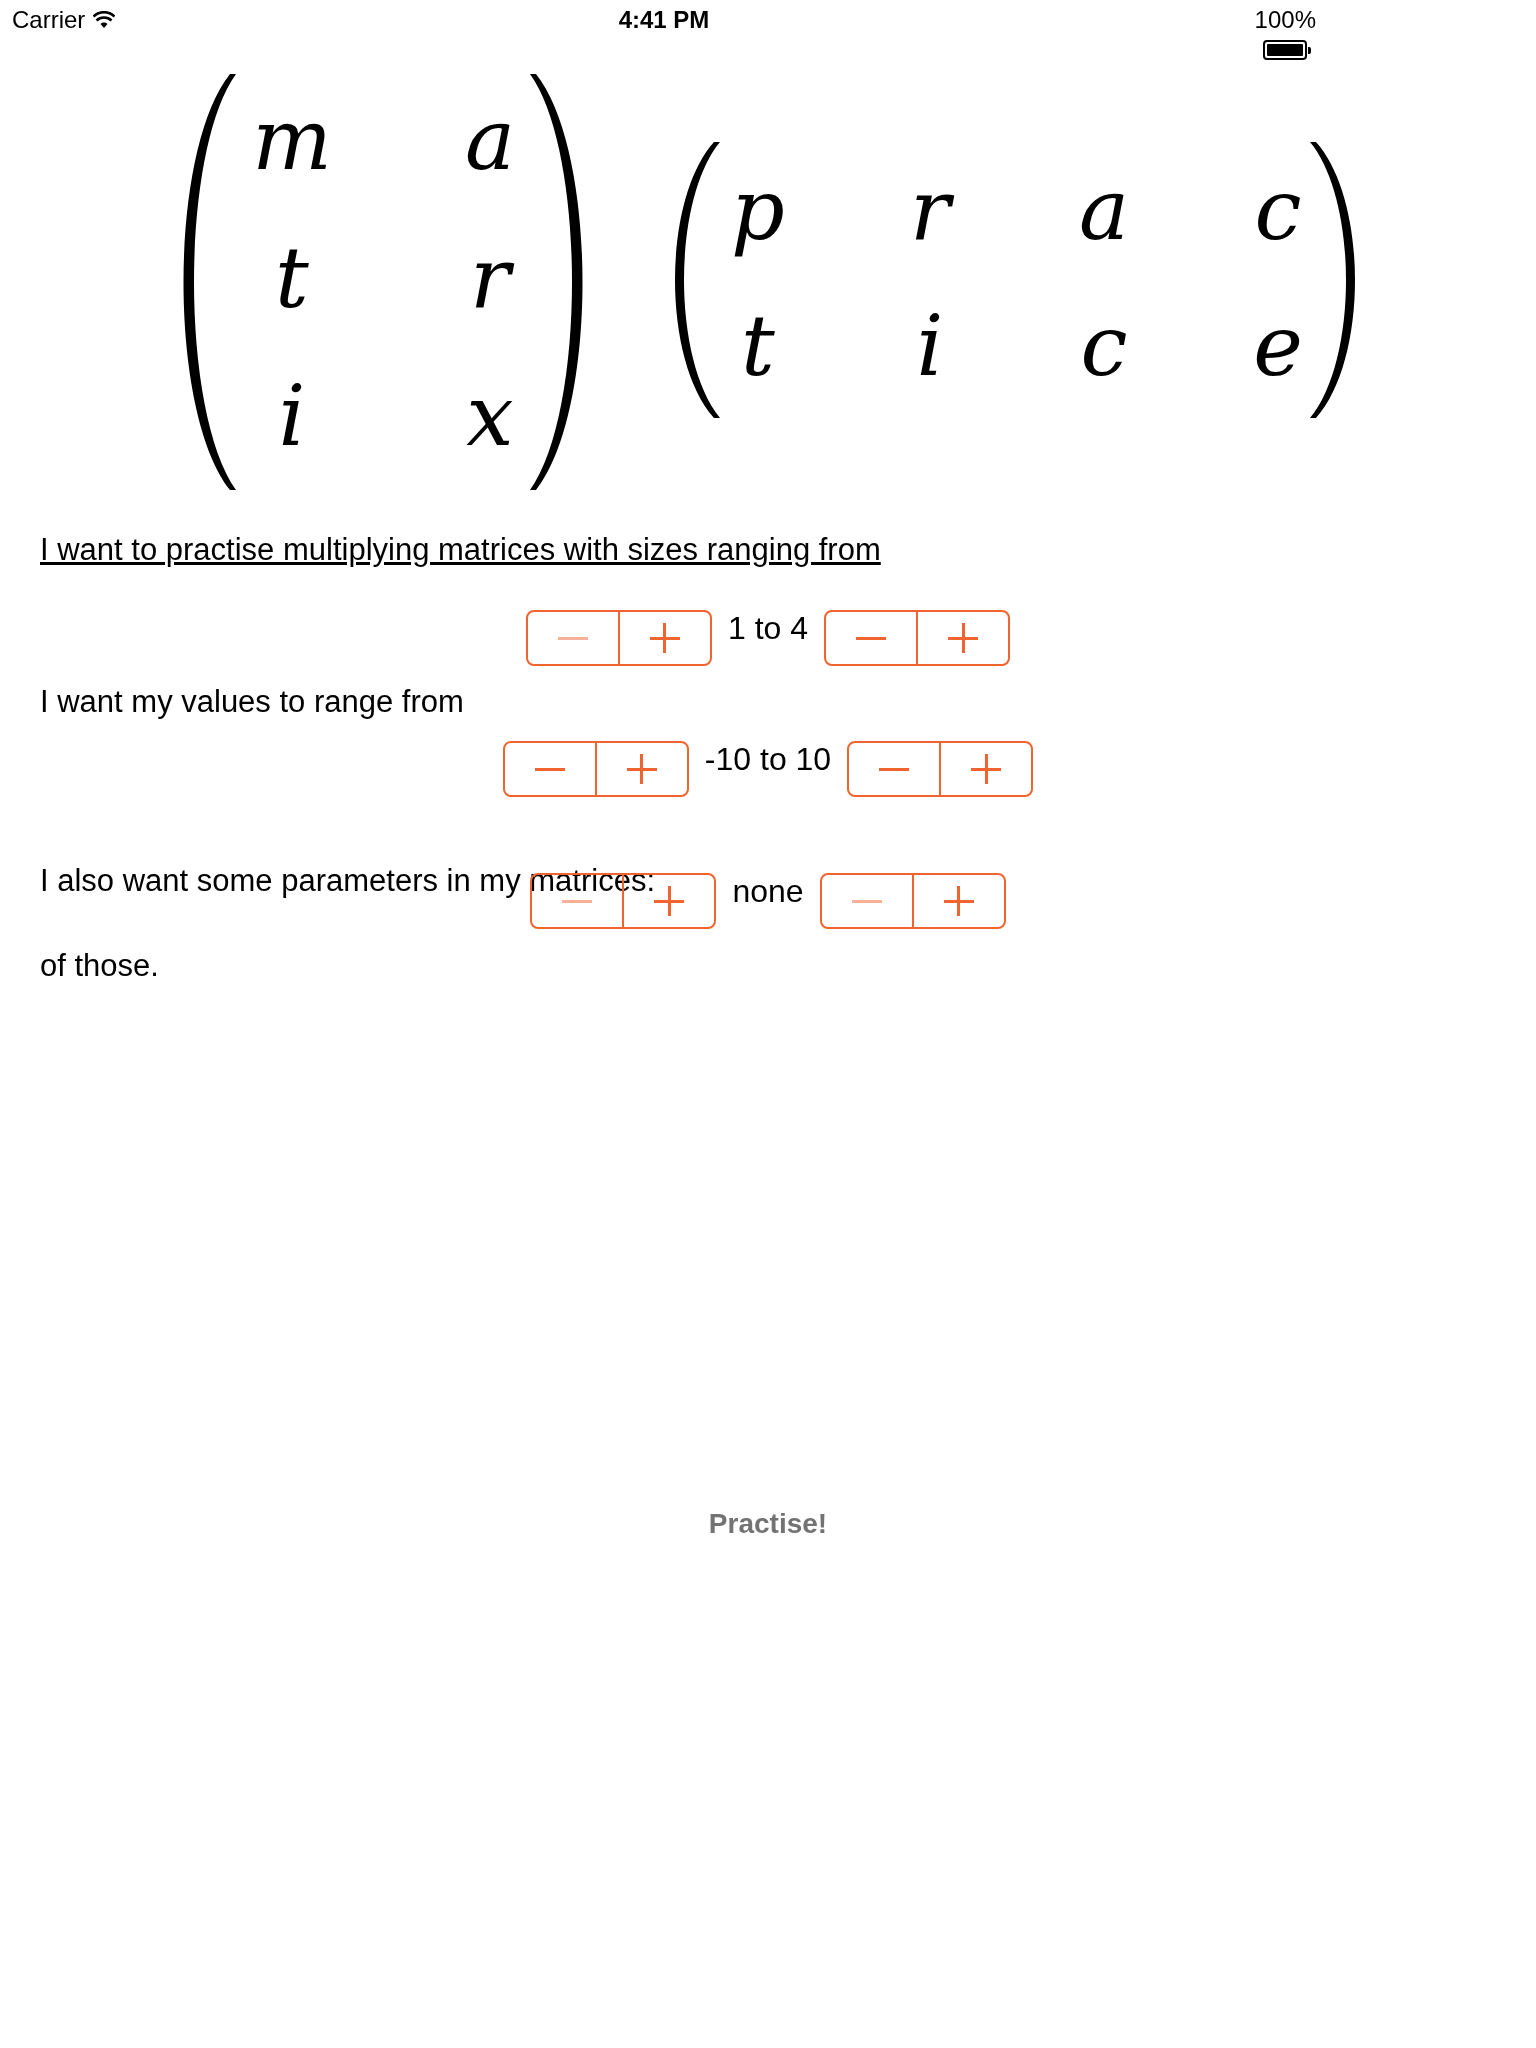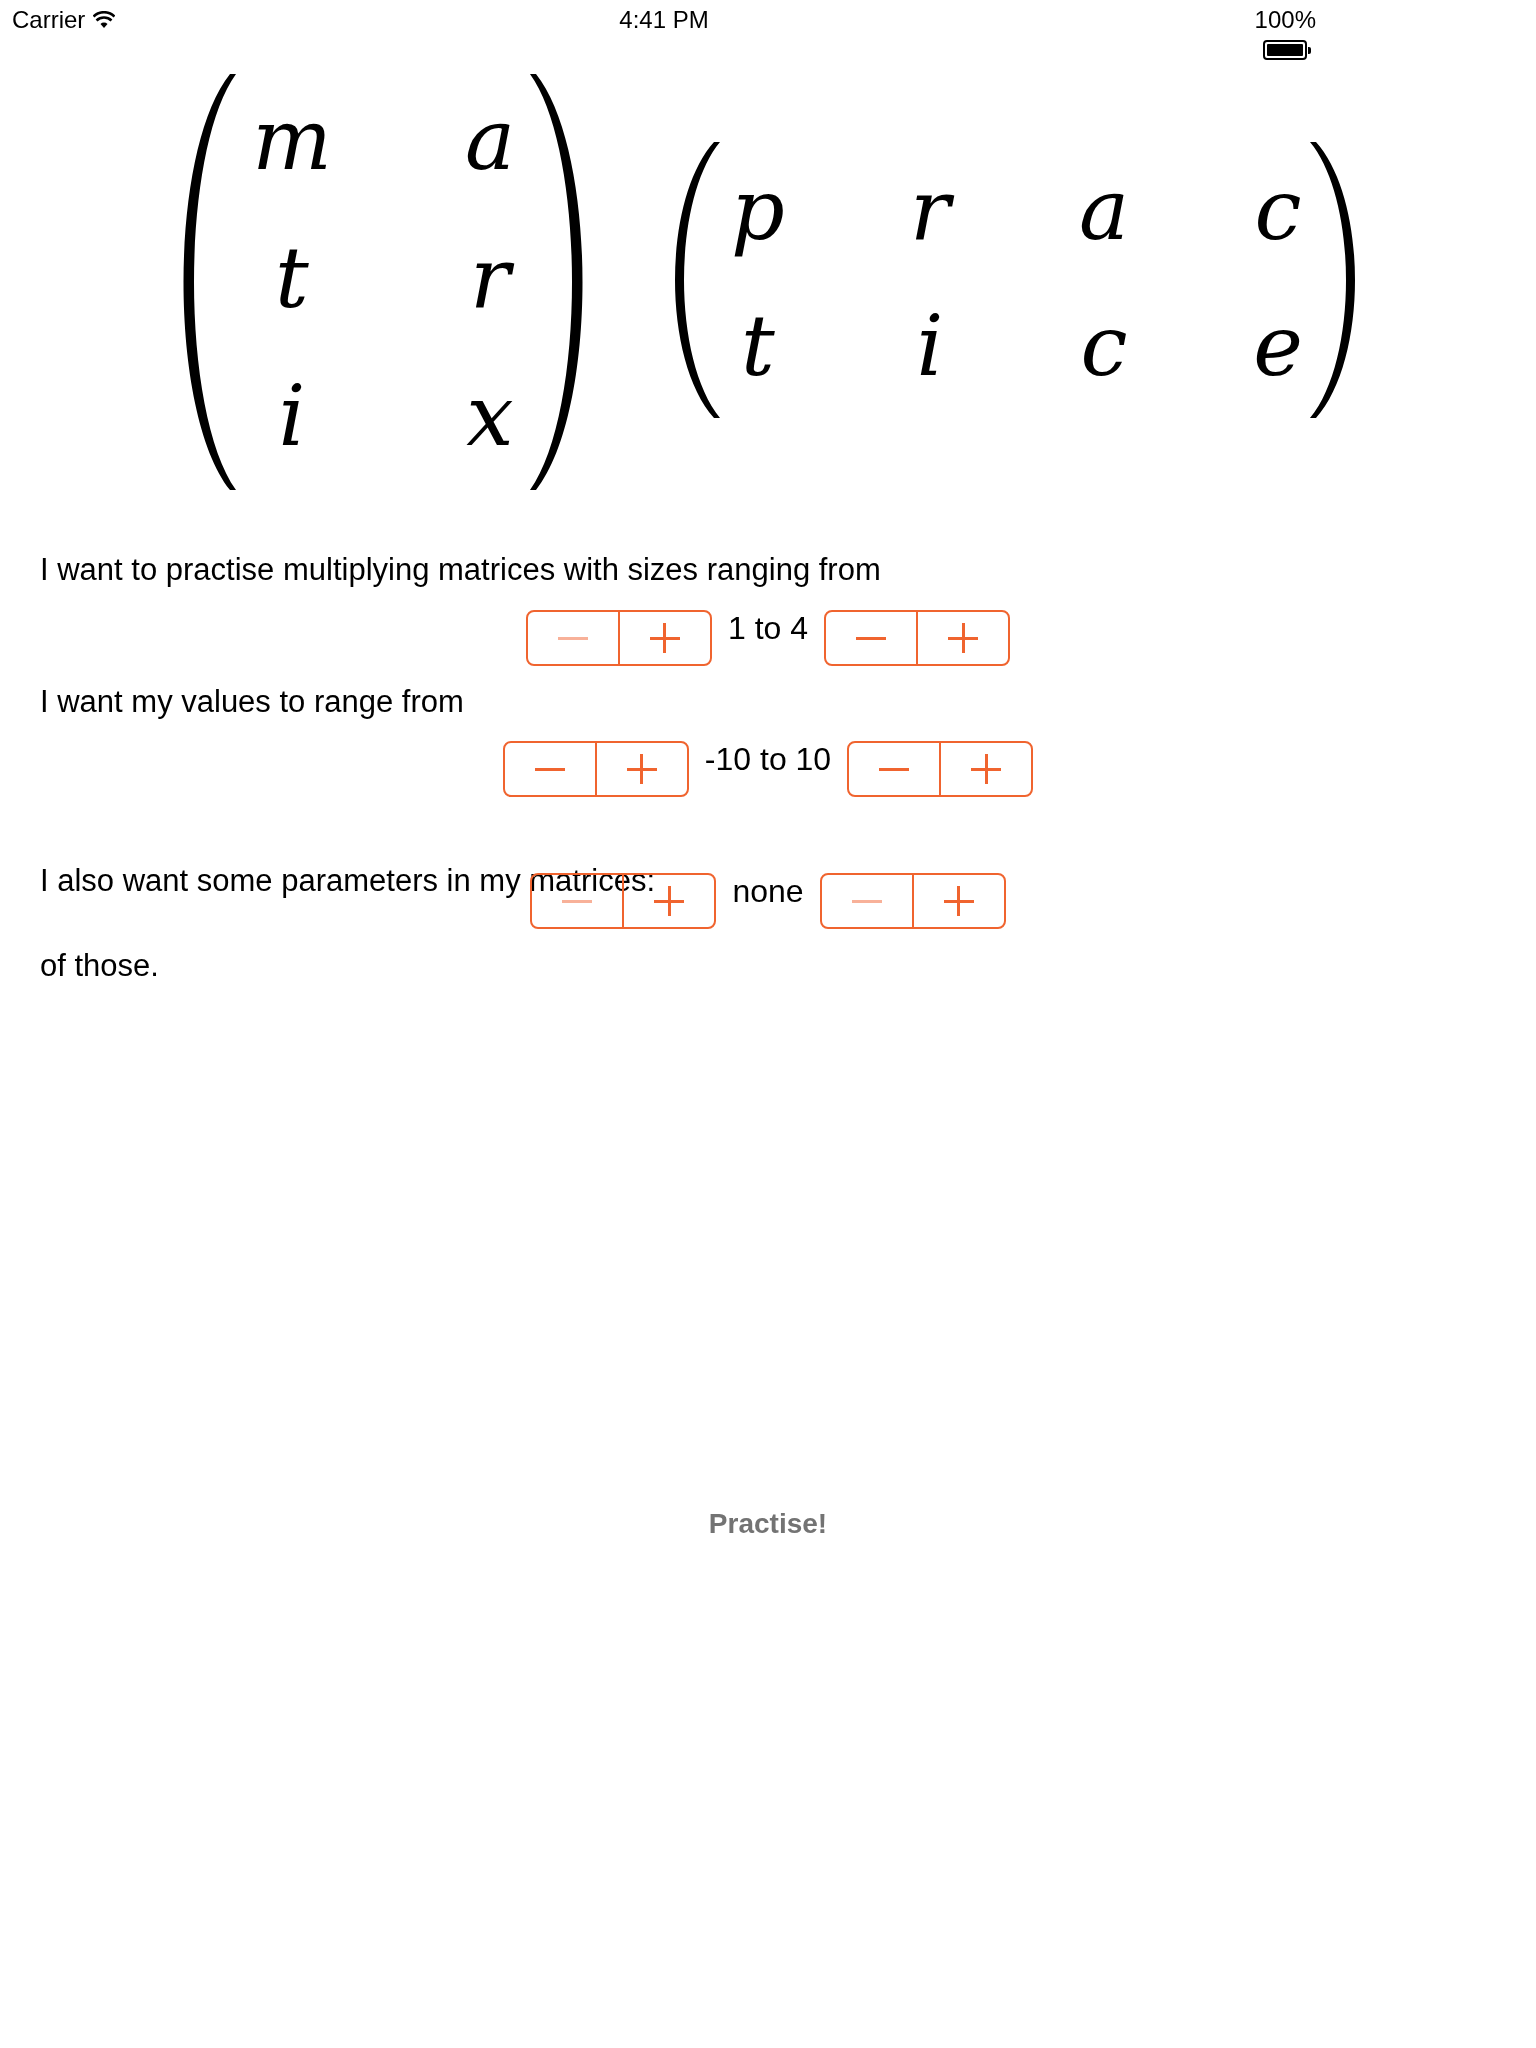--- a/index.html
+++ b/index.html
@@ -2,21 +2,21 @@
 <html><head>
 <meta charset="utf-8">
 <style>
   html, body { margin: 0; padding: 0; }
   body {
     width: 1536px; height: 2048px; background: #ffffff; position: relative; overflow: hidden;
     font-family: "Liberation Sans", "DejaVu Sans", sans-serif; color: #000;
   }
   .status-bar { position: absolute; top: 0; left: 0; width: 1328px; height: 40px; font-size: 24px; }
   .status-left { position: absolute; left: 12px; top: 6px; display: flex; align-items: center; gap: 8px; }
-  .status-center { position: absolute; left: 0; right: 0; top: 6px; text-align: center; font-weight: normal; }
+  .status-center { position: absolute; left: 0; right: 0; top: 6px; text-align: center; font-weight: bold; }
   .status-right { position: absolute; right: 12px; top: 6px; display: flex; align-items: center; gap: 6px; flex-direction: column; }
   .battery { width: 44px; height: 20px; border: 2px solid #000; border-radius: 4px; box-sizing: border-box; padding: 2px; position: relative; }
   .battery-fill { width: 100%; height: 100%; background: #000; border-radius: 1px; }
   .battery-tip { position: absolute; right: -6px; top: 5px; width: 3px; height: 7px; background: #000; border-radius: 0 2px 2px 0; }
 
   .matrix { position: absolute; font-family: "DejaVu Serif", "Liberation Serif", serif; font-style: italic; }
   .paren { position: absolute; top: 0; }
   .cell { position: absolute; font-size: 84px; line-height: 1; transform: translate(-50%, -50%); }
 
   .sentence { position: absolute; left: 40px; font-size: 31px; }
@@ -80,21 +80,21 @@
   <div class="cell" style="left:758px;top:210px;">p</div>
   <div class="cell" style="left:930px;top:210px;">r</div>
   <div class="cell" style="left:1104px;top:210px;">a</div>
   <div class="cell" style="left:1278px;top:210px;">c</div>
   <div class="cell" style="left:758px;top:346px;">t</div>
   <div class="cell" style="left:930px;top:346px;">i</div>
   <div class="cell" style="left:1104px;top:346px;">c</div>
   <div class="cell" style="left:1278px;top:346px;">e</div>
 </div>
 
-<div class="sentence" style="top:552px;">I want to practise multiplying matrices with sizes ranging from</div>
+<div class="sentence" style="top:532px;text-decoration:underline;">I want to practise multiplying matrices with sizes ranging from</div>
 <div class="stepper-row" style="top:610px;">
   <div class="stepper">
     <div class="seg">
         <div class="minus-glyph disabled"></div>
       </div>
     <div class="seg">
         <div class="plus-glyph"></div>
       </div>
   </div>
   <span class="range-label">1 to 4</span>

